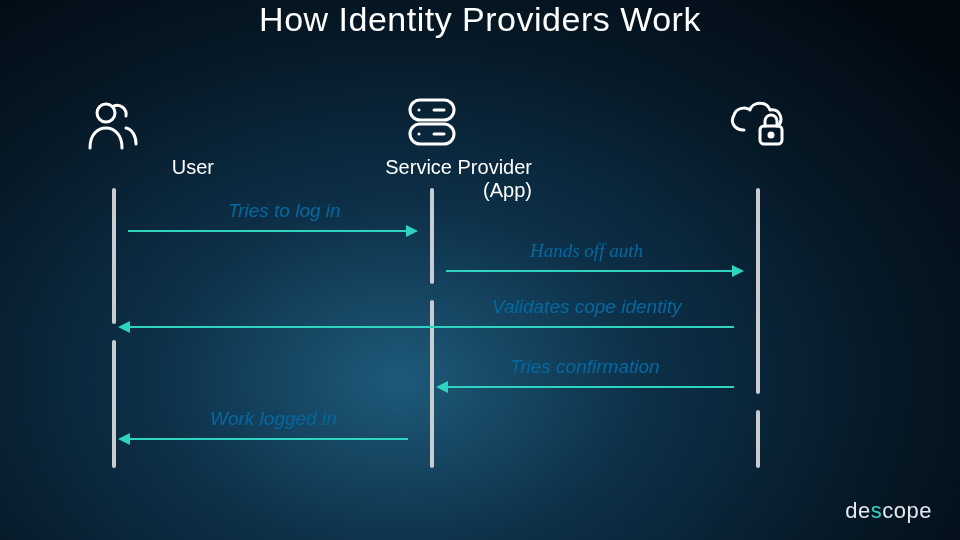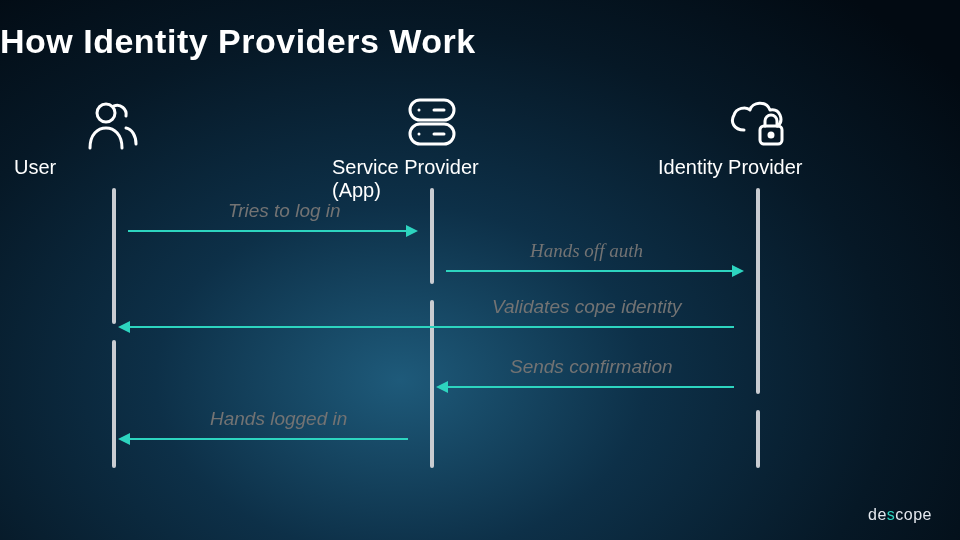--- a/index.html
+++ b/index.html
@@ -4,35 +4,35 @@
 <style>
   * { margin: 0; padding: 0; box-sizing: border-box; }
   html, body { width: 960px; height: 540px; overflow: hidden; }
   body {
     background: radial-gradient(ellipse 700px 500px at 400px 380px, #1e5a7a 0%, #0d3048 35%, #061826 70%, #020a12 100%);
     font-family: -apple-system, BlinkMacSystemFont, "Segoe UI", Arial, sans-serif;
     color: #ffffff;
     position: relative;
   }
   .title {
+    text-align: center;
     font-size: 34px;
-    font-weight: 700;
+    font-weight: 400;
     letter-spacing: 0.5px;
-    padding-top: 22px;
   }
   .lanes {
     position: absolute;
     top: 92px;
     left: 0;
     width: 100%;
     height: 120px;
   }
   .lane {
     position: absolute;
-    text-align: left;
+    text-align: right;
     width: 200px;
   }
   .lane .icon { height: 58px; display: flex; align-items: flex-end; justify-content: center; margin-bottom: 6px; }
   .lane .label { font-size: 20px; font-weight: 400; }
   .lifelines {
     position: absolute;
     top: 188px;
     left: 0;
     width: 100%;
     height: 300px;
@@ -50,21 +50,21 @@
     left: 0;
     width: 100%;
     height: 320px;
   }
   .arrow-row { position: absolute; left: 0; width: 100%; }
   .arrow-label {
     position: absolute;
     font-style: italic;
     font-size: 19px;
     font-weight: 400;
-    color: #737373;
+    color: #0369a1;
     white-space: nowrap;
   }
   .arrow-line {
     position: absolute;
     height: 2px;
     background: #2dd4bf;
   }
   .arrow-head-r {
     position: absolute;
     width: 0; height: 0;
@@ -76,21 +76,21 @@
     position: absolute;
     width: 0; height: 0;
     border-top: 6px solid transparent;
     border-bottom: 6px solid transparent;
     border-right: 12px solid #2dd4bf;
   }
   .brand {
     position: absolute;
     right: 28px;
     bottom: 16px;
-    font-size: 16px;
+    font-size: 22px;
     font-weight: 400;
     color: #e5e9ef;
     letter-spacing: 0.5px;
   }
   .brand .accent { color: #2dd4bf; }
   svg { stroke: #ffffff; fill: none; stroke-width: 3; stroke-linecap: round; stroke-linejoin: round; }
 </style>
 </head>
 <body>
 
@@ -125,21 +125,20 @@
 
   <div class="lane" style="left:658px;">
     <div class="icon">
       <svg width="64" height="54" viewBox="0 0 64 54">
         <path d="M18 34 C8 34 4 26 8 19 C10 12 20 10 24 14 C26 6 40 4 44 14 C54 12 58 24 52 30"></path>
         <rect x="34" y="30" width="22" height="18" rx="4"></rect>
         <path d="M39 30 v-5 a6 6 0 0 1 12 0 v5"></path>
         <circle cx="45" cy="39" r="2" fill="#ffffff"></circle>
       </svg>
     </div>
-    <div class="label">Identity Provider</div>
   </div>
 </div>
 
 <div class="lifelines" id="lifelines">
     <div class="lifeline" style="left: 112px; top: 0px; height: 136px;"></div>
     <div class="lifeline" style="left: 112px; top: 152px; height: 128px;"></div>
     <div class="lifeline" style="left: 430px; top: 0px; height: 96px;"></div>
     <div class="lifeline" style="left: 430px; top: 112px; height: 168px;"></div>
     <div class="lifeline" style="left: 756px; top: 0px; height: 206px;"></div>
     <div class="lifeline" style="left: 756px; top: 222px; height: 58px;"></div>
@@ -155,26 +154,26 @@
       <div class="arrow-label" style="top: 52px; left: 530px; font-family: Liberation Serif, serif;">Hands off auth</div>
       <div class="arrow-line" style="top: 82px; left: 446px; width: 288px;"></div>
       <div class="arrow-head-r" style="top: 77px; left: 732px;"></div>
     </div>
     <div class="arrow-row">
       <div class="arrow-label" style="top: 108px; left: 492px;">Validates cope identity</div>
       <div class="arrow-line" style="top: 138px; left: 128px; width: 606px;"></div>
       <div class="arrow-head-l" style="top: 133px; left: 118px;"></div>
     </div>
     <div class="arrow-row">
-      <div class="arrow-label" style="top: 168px; left: 510px;">Sends confirmation</div>
+      <div class="arrow-label" style="top: 168px; left: 510px;">Tries confirmation</div>
       <div class="arrow-line" style="top: 198px; left: 446px; width: 288px;"></div>
       <div class="arrow-head-l" style="top: 193px; left: 436px;"></div>
     </div>
     <div class="arrow-row">
-      <div class="arrow-label" style="top: 220px; left: 210px;">Hands logged in</div>
+      <div class="arrow-label" style="top: 220px; left: 210px;">Work logged in</div>
       <div class="arrow-line" style="top: 250px; left: 128px; width: 280px;"></div>
       <div class="arrow-head-l" style="top: 245px; left: 118px;"></div>
     </div>
   </div>
 
 <div class="brand">
   <span>de</span><span class="accent">s</span><span>cope</span>
 </div>
 
 </body></html>

